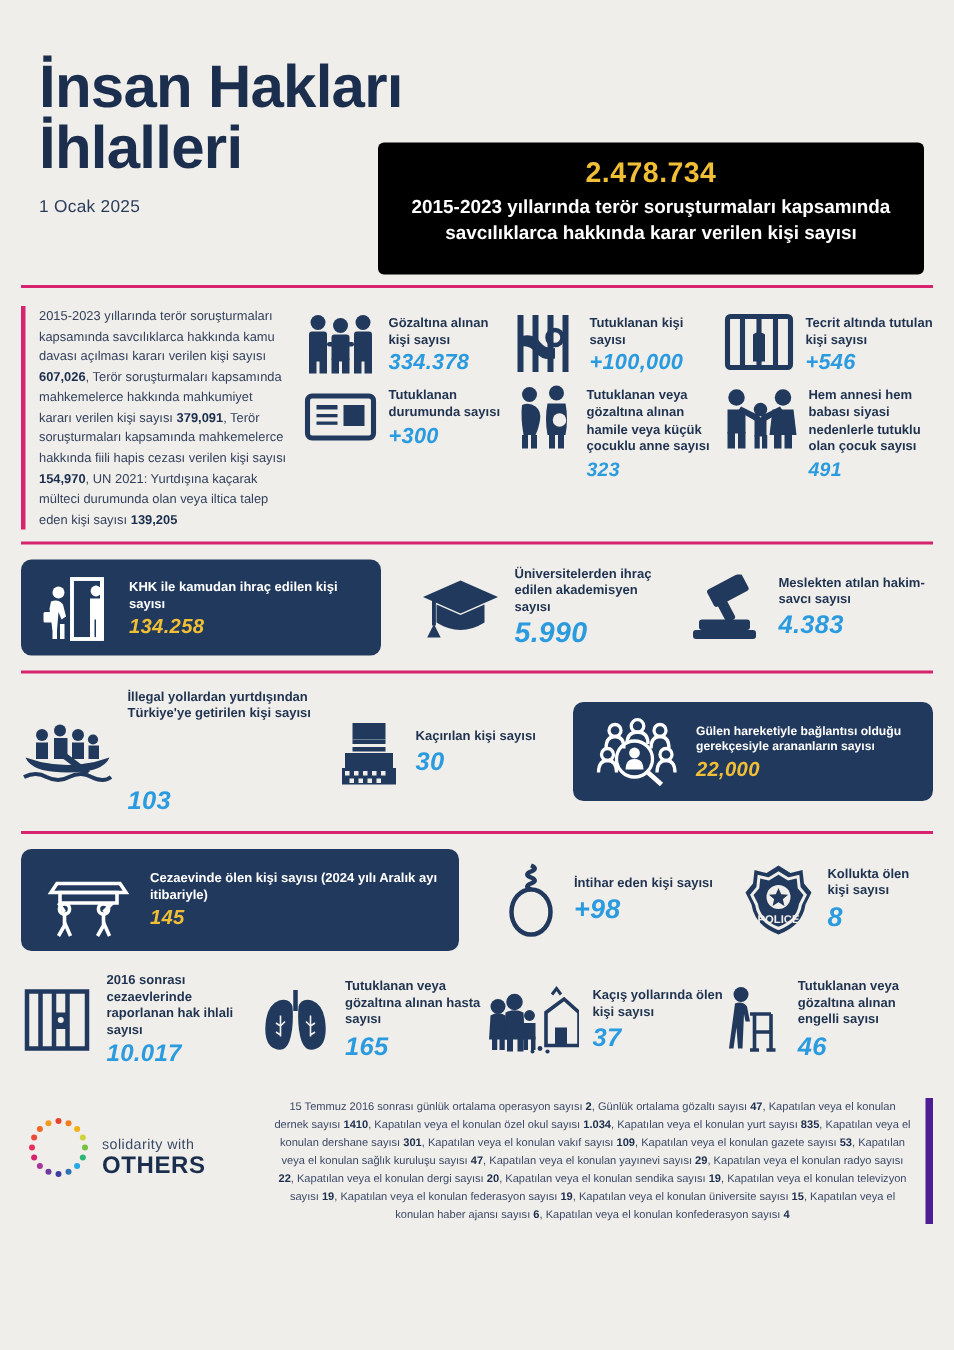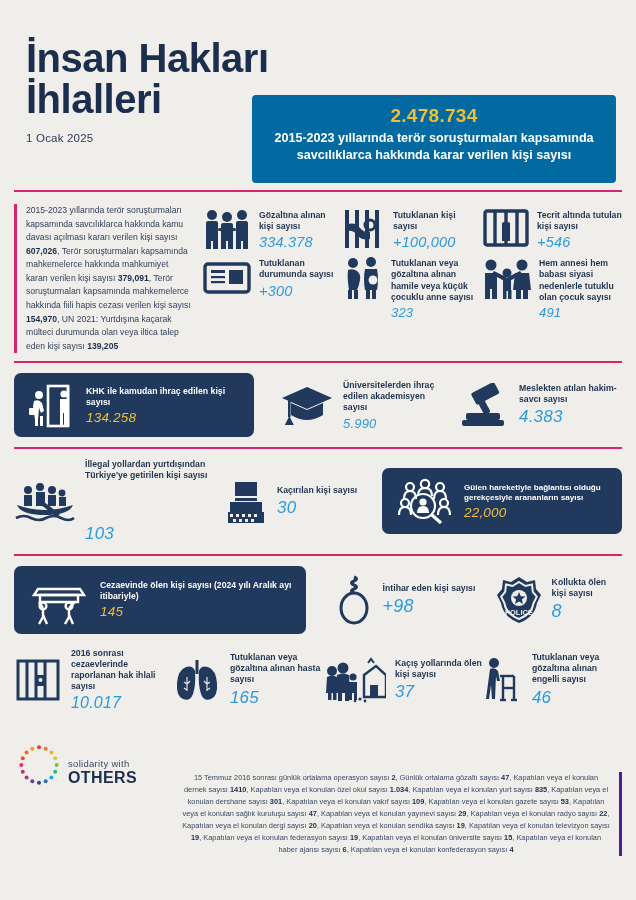--- a/index.html
+++ b/index.html
@@ -17,21 +17,21 @@
   .header { position:relative; padding: 38px 0 0 26px; height: 190px; }
   .title {
     font-size: 40px; font-weight: 800; line-height: 1.03;
     letter-spacing: -0.5px; color:#1b2e4d; max-width: 260px;
   }
   .title-line2 { display:block; }
   .date { margin-top: 12px; font-size: 11.5px; color:#2a3c5a; letter-spacing:.2px; }
 
   .headbox {
     position:absolute; left:252px; top:95px; width:364px; min-height:88px;
-    background:#0369a1; border-radius:4px;
+    background:#000000; border-radius:4px;
     padding:9px 14px 11px; text-align:center;
   }
   .headbox .big {
     color:#f0bf35; font-size:19px; font-weight:800; letter-spacing:.3px; line-height:1.25;
   }
   .headbox .sub {
     color:#ffffff; font-size:12.6px; font-weight:700; line-height:1.35; margin-top:2px;
   }
 
   
@@ -46,21 +46,21 @@
   .para b { font-weight:800; color:#1b2e4d; }
 
   .stat-grid { flex:1; display:flex; flex-direction:column; gap:6px; padding-top:4px;}
   .stat-row { display:flex; }
   .stat {
     display:flex; align-items:flex-start; gap:7px; width:33.33%;
   }
   .stat .ic { flex:0 0 auto; display:flex; align-items:center; justify-content:center; }
   .stat .txt { padding-top:2px; }
   .lbl { font-size:8.7px; font-weight:700; line-height:1.28; color:#1f3350; }
-  .num { font-size:14.5px; font-weight:400; color:#2b9be0; font-style:italic; letter-spacing:.2px; margin-top:2px; }
+  .num { font-size:14.5px; font-weight:700; color:#2b9be0; font-style:italic; letter-spacing:.2px; margin-top:2px; }
   .num.sm { font-size:13px; }
 
   
   .card {
     background:#21395c; border-radius:7px; display:flex; align-items:center;
     gap:10px; padding:9px 14px;
   }
   .card .lbl { color:#ffffff; }
   .card .num { color:#f0bf35; font-size:13.5px; }
 
@@ -68,22 +68,22 @@
   .sec { padding: 10px 14px; display:flex; align-items:center; }
   .cell { display:flex; align-items:center; gap:9px; }
 
   
   .footer { display:flex; padding: 10px 14px 0 18px; align-items:flex-start; gap:14px; }
   .logo-wrap { width:150px; padding-top:12px; display:flex; align-items:flex-end; gap:8px; }
   .logo-circle { width:42px; height:42px; flex:0 0 auto; }
   .logo-text .l1 { font-size:9.5px; color:#3a4a66; letter-spacing:.3px; }
   .logo-text .l2 { font-size:16px; font-weight:800; color:#1b2e4d; letter-spacing:.4px; line-height:1; margin-top:1px;}
   .note {
-    flex:1; border-right:3px solid #4c1d95; padding-right:9px;
-    font-size:7.4px; line-height:1.62; color:#3a4866; text-align:center;margin-top:40px;
+    flex:1; border-right:5px solid #4c1d95; padding-right:9px;
+    font-size:7.4px; line-height:1.62; color:#3a4866; text-align:center;
   }
   .note b { font-weight:800; color:#1b2e4d; }
 
   svg { display:block; }
 </style>
 </head>
 <body>
 
 <div class="page">
 
@@ -279,21 +279,21 @@
           <g fill="#21395c">
             <path d="M27 4 L52 15 L27 26 L2 15 z"></path>
             <path d="M11 20 v12 q16 10 32 0 v-12 l-16 7z"></path>
             <path d="M8 16 v18 h2.6 v-18z"></path>
             <path d="M9.3 33 l4.5 9 h-9z"></path>
           </g>
         </svg>
       </div>
       <div class="txt">
         <div class="lbl">Üniversitelerden ihraç edilen akademisyen sayısı</div>
-        <div class="num" style="font-size:13px;">5.990</div>
+        <div class="num" style="font-size:19px;">5.990</div>
       </div>
     </div>
 
     <div class="cell" style="margin-left:18px; width:160px;">
       <div class="ic">
         <svg width="52" height="44" viewBox="0 0 52 44">
           <g fill="#21395c">
             <rect x="14" y="4" width="26" height="13" rx="2" transform="rotate(-28 27 10)"></rect>
             <rect x="22" y="14" width="7" height="18" rx="2" transform="rotate(-28 25 23)"></rect>
             <rect x="8" y="30" width="34" height="7" rx="2"></rect>

